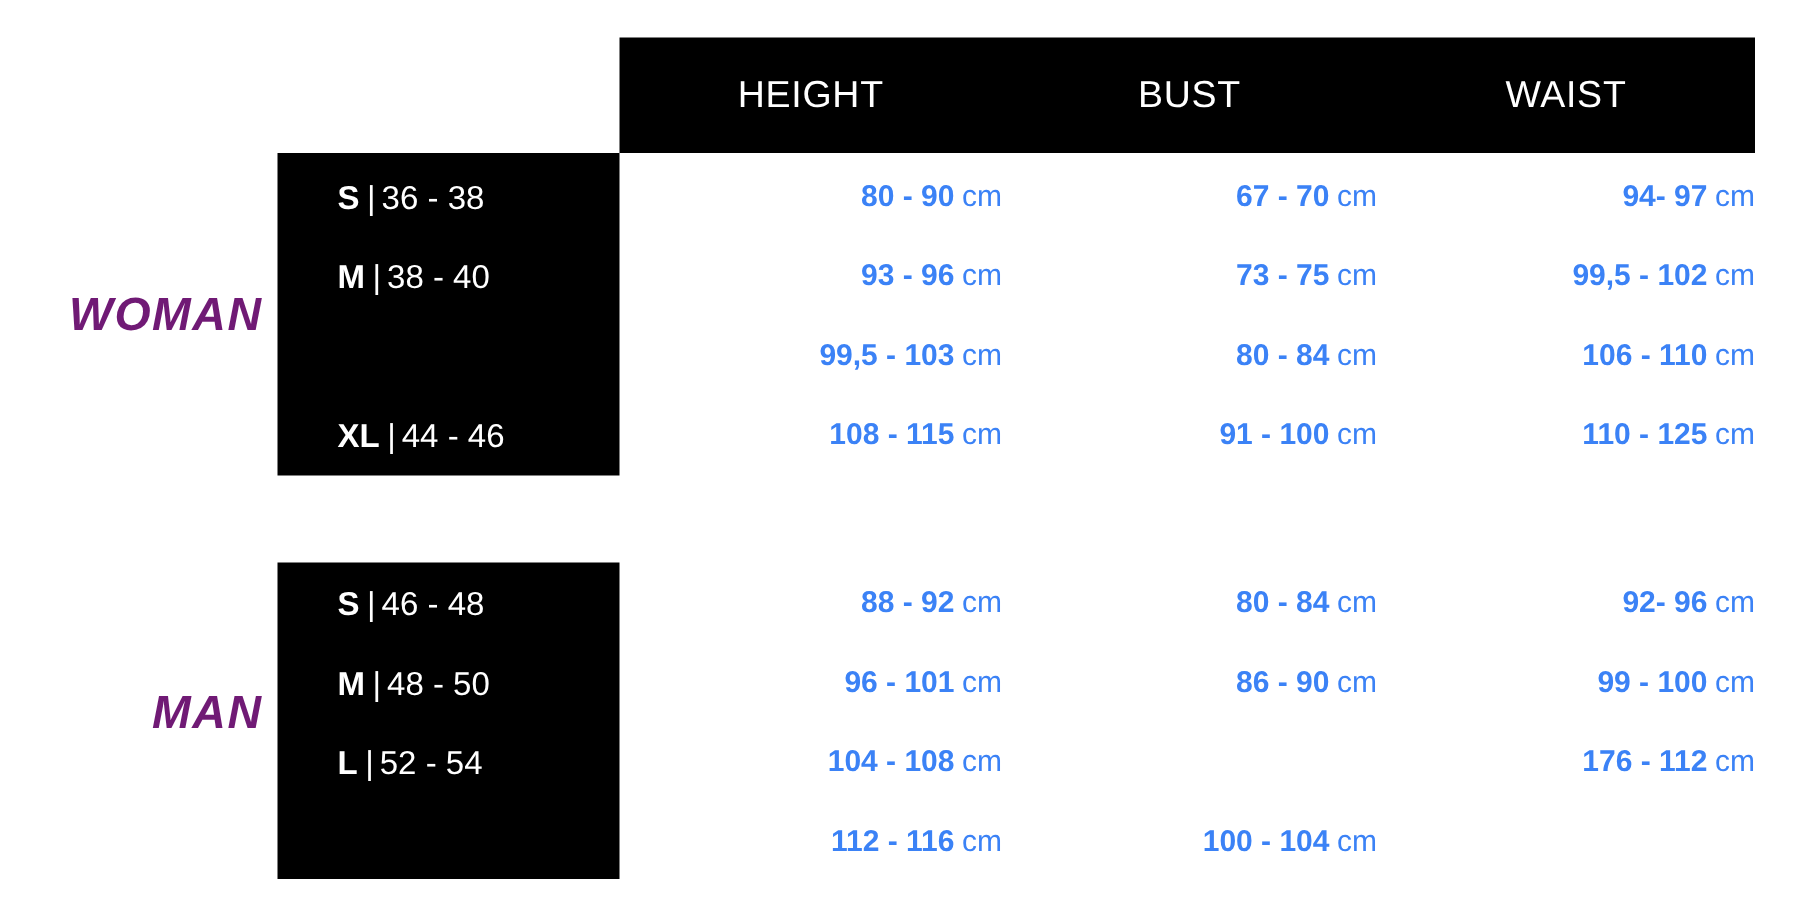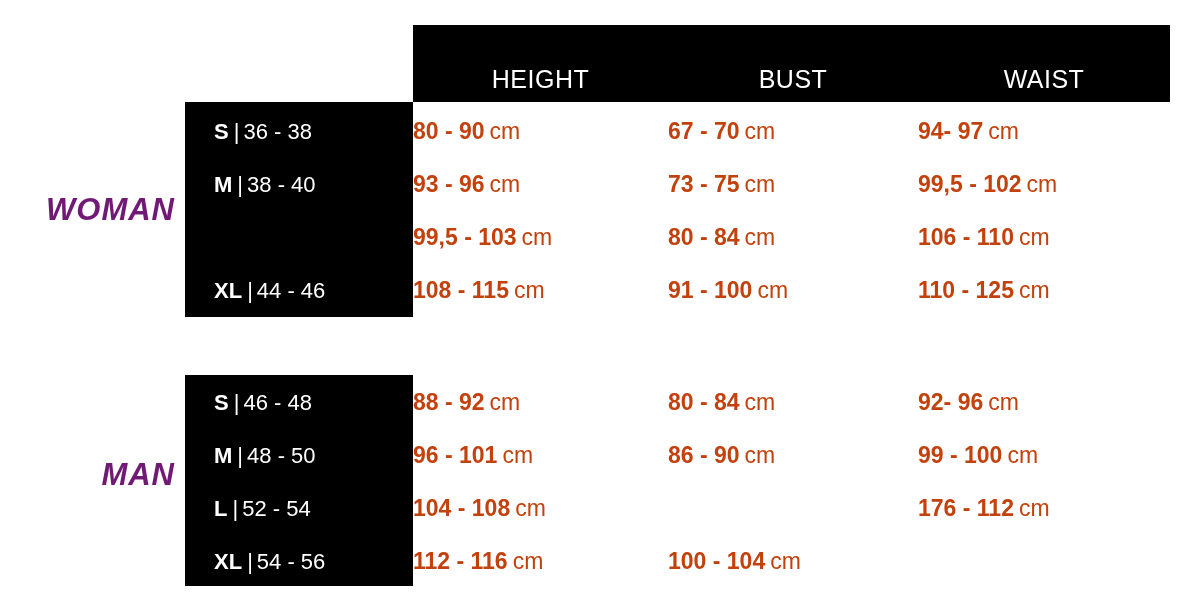--- a/index.html
+++ b/index.html
@@ -26,21 +26,21 @@
   .header-band {
     position: absolute;
     left: 413px;
     top: 25px;
     width: 757px;
     height: 77px;
     background: #000000;
   }
   .header-band .hcell {
     position: absolute;
-    top: 16px;
+    top: 0;
     height: 77px;
     line-height: 77px;
     text-align: center;
     color: #ffffff;
     font-size: 25px;
     letter-spacing: 0.5px;
     font-weight: 400;
   }
   .hcell.c0 { left: 0px;   width: 255px; }
   .hcell.c1 { left: 255px; width: 250px; }
@@ -80,44 +80,44 @@
   }
   .row .sizecell {
     position: absolute;
     left: 0;
     top: 0;
     width: 228px;
     height: 53px;
     line-height: 53px;
     color: #ffffff;
     font-size: 22px;
-    padding-left: 29px;
+    padding-left: 40px;
     box-sizing: border-box;
     white-space: nowrap;
   }
   .row .sizecell .code {
     font-weight: bold;
     font-size: 22px;
   }
   .row .sizecell .sep {
     font-weight: 400;
     padding: 0 4px 0 5px;
   }
   .row .sizecell .range {
     font-weight: 400;
   }
 
   .row .mcell {
     position: absolute;
     top: 0;
     height: 53px;
     line-height: 53px;
-    text-align: left;
-    font-size: 23px;
-    color: #c2410c;
+    text-align: right;
+    font-size: 20px;
+    color: #3b82f6;
     white-space: nowrap;
   }
   .row .mcell .v {
     font-weight: bold;
   }
   .row .mcell .u {
     font-weight: 400;
     padding-left: 5px;
   }
   .mcell.m0 { left: 228px; width: 255px; }
@@ -234,23 +234,20 @@
     </div>
     <div class="mcell m0">
       <span class="v">104 - 108</span><span class="u">cm</span>
     </div>
     <div class="mcell m2">
       <span class="v">176 - 112</span><span class="u">cm</span>
     </div>
   </div>
 
   <div class="row" style="top:535px">
-    <div class="sizecell">
-      <span class="code">XL</span><span class="sep">|</span><span class="range">54 - 56</span>
-    </div>
     <div class="mcell m0">
       <span class="v">112 - 116</span><span class="u">cm</span>
     </div>
     <div class="mcell m1">
       <span class="v">100 - 104</span><span class="u">cm</span>
     </div>
   </div>
 
 </div>
 

